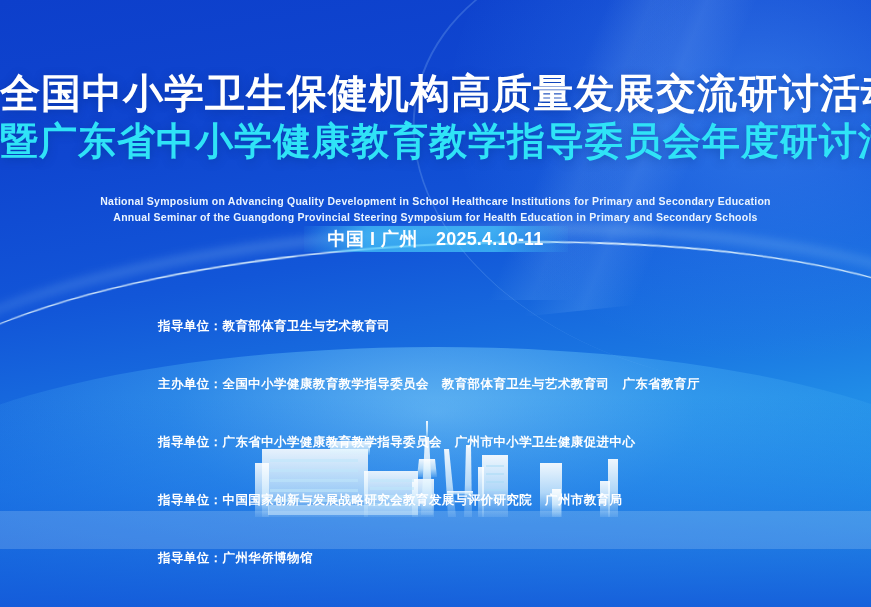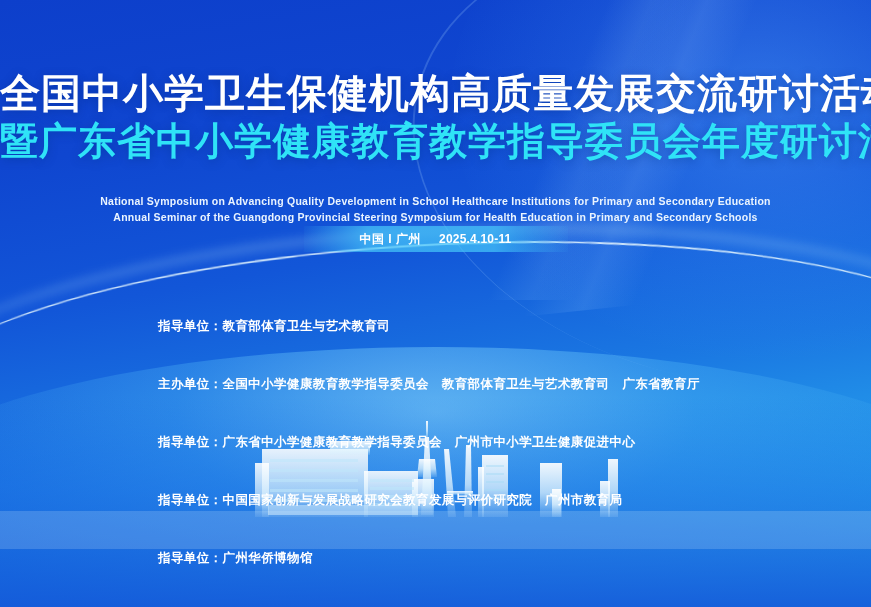--- a/index.html
+++ b/index.html
@@ -115,21 +115,21 @@
 
   .meta-badge {
     position: absolute; left: 50%; top: 226px;
     transform: translateX(-50%);
     width: 264px; height: 26px;
     display: flex; align-items: center; justify-content: center;
     gap: 18px;
     background: linear-gradient(to right, rgba(60,190,245,.05) 0%, rgba(70,200,250,.70) 24%, rgba(70,200,250,.70) 72%, rgba(60,190,245,.05) 100%);
   }
   .meta-text {
-    font-size: 12px;
+    font-size: 18px;
     font-weight: 700;
     color: #ffffff;
     letter-spacing: .5px;
     white-space: nowrap;
   }
   .meta-date { letter-spacing: .2px; text-align: right; }
 
   .org-block {
     position: absolute; left: 158px; top: 288px;
   }

